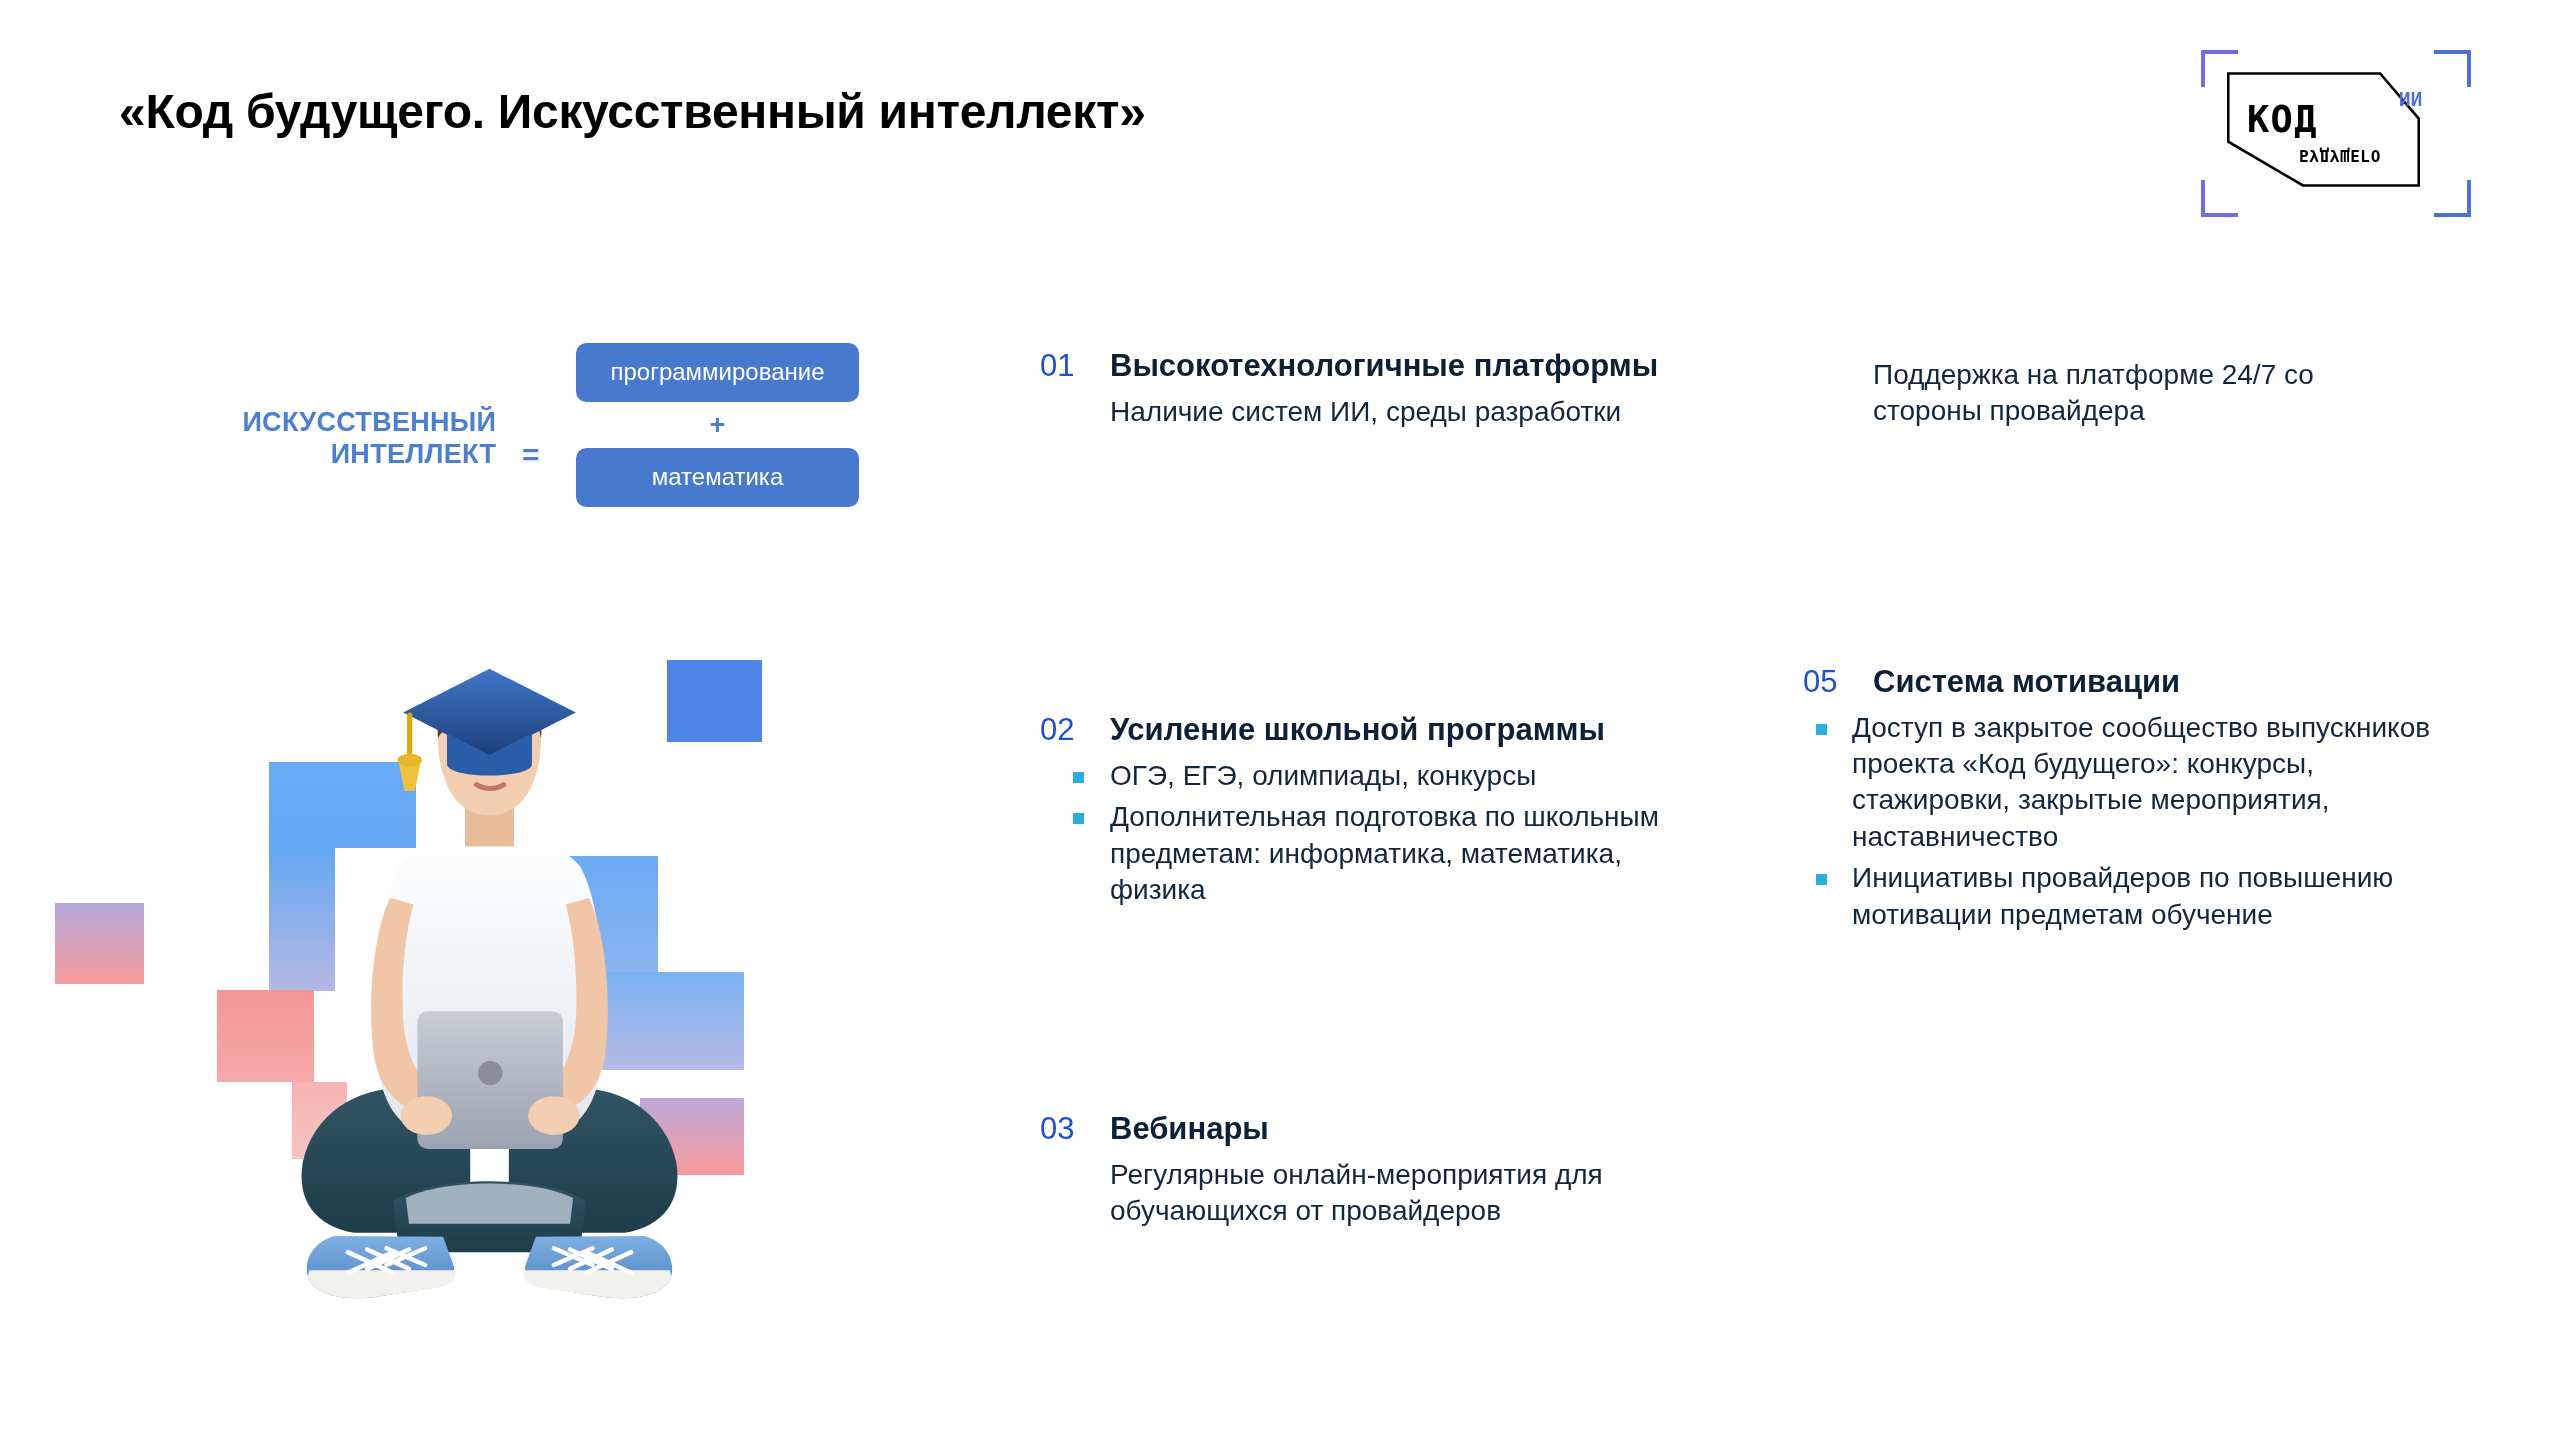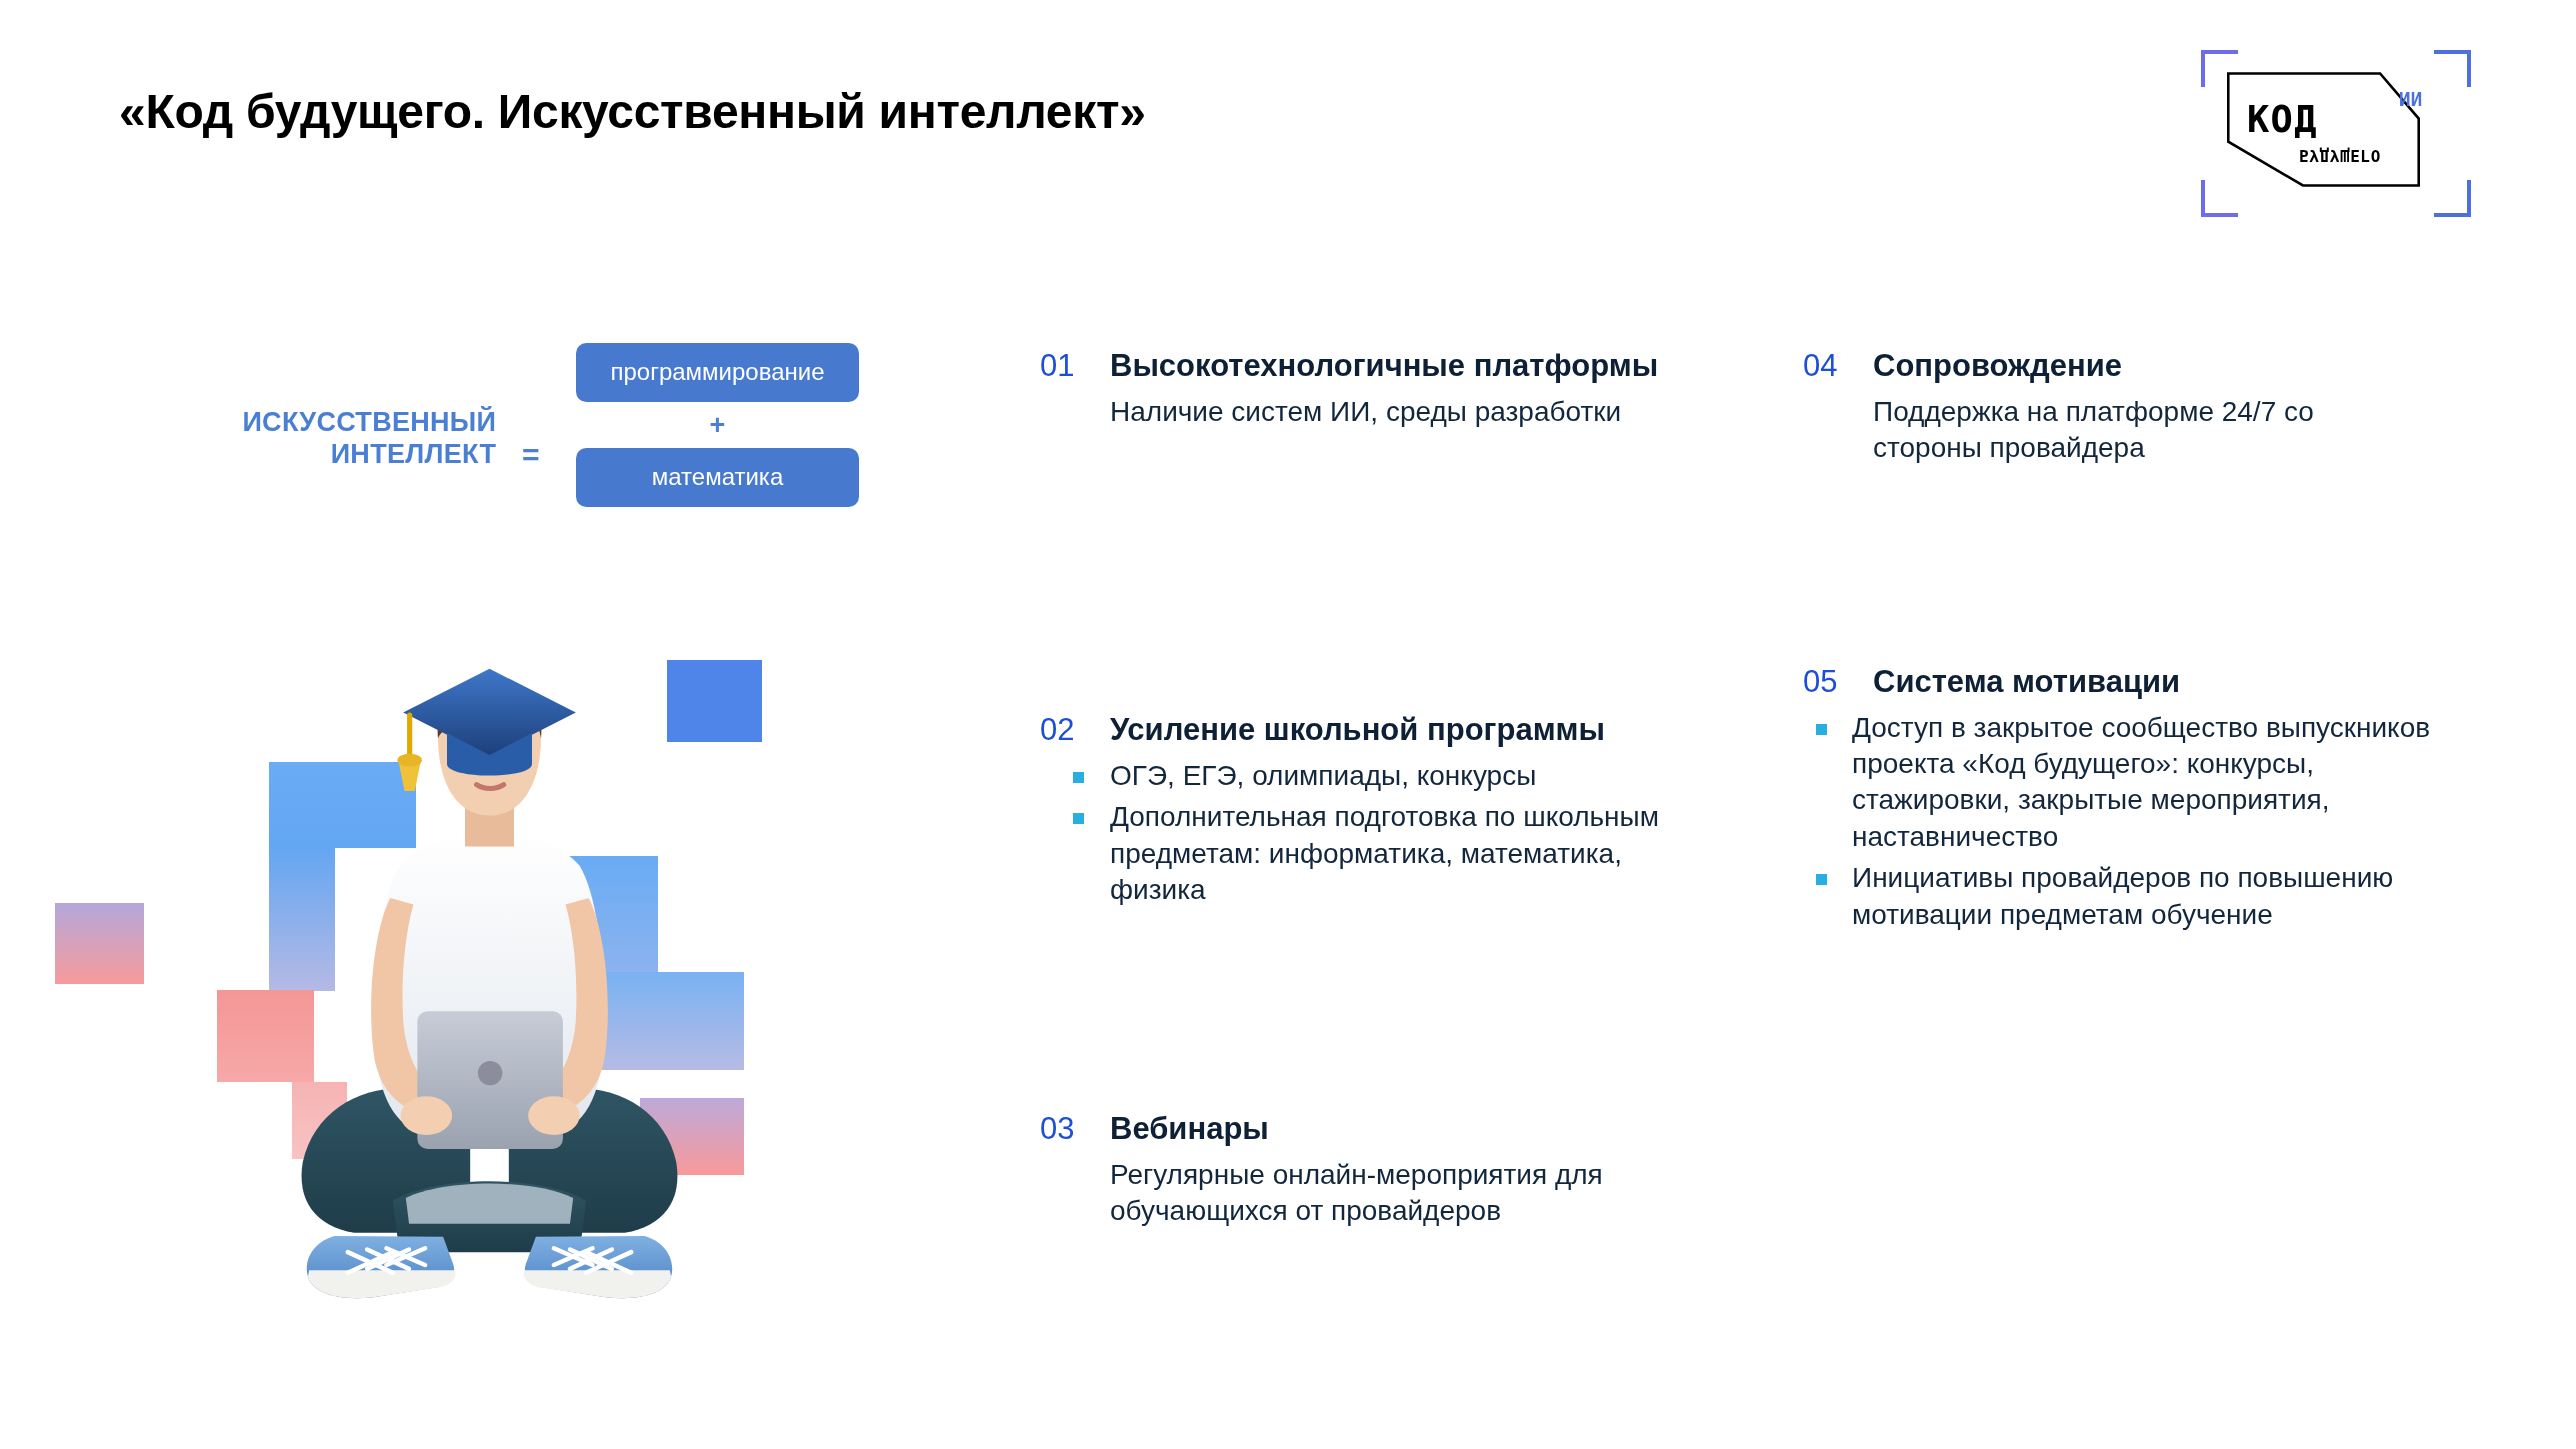--- a/index.html
+++ b/index.html
@@ -411,24 +411,20 @@
       <div class="feature-num">03</div>
       <div class="feature-title">Вебинары</div>
     </div>
     <div class="feature-body">Регулярные онлайн-мероприятия для обучающихся от провайдеров</div>
   </div>
 </div>
 
 <div class="col col-right">
 
   <div class="feature" style="top:0px; width:580px;">
-    <div class="feature-head">
-      <div class="feature-num">04</div>
-      <div class="feature-title">Сопровождение</div>
-    </div>
     <div class="feature-body">Поддержка на платформе 24/7 со стороны провайдера</div>
   </div>
 
   <div class="feature" style="top:316px; width:644px;">
     <div class="feature-head">
       <div class="feature-num">05</div>
       <div class="feature-title">Система мотивации</div>
     </div>
     <ul class="bullets indent-sm">
       <li>

